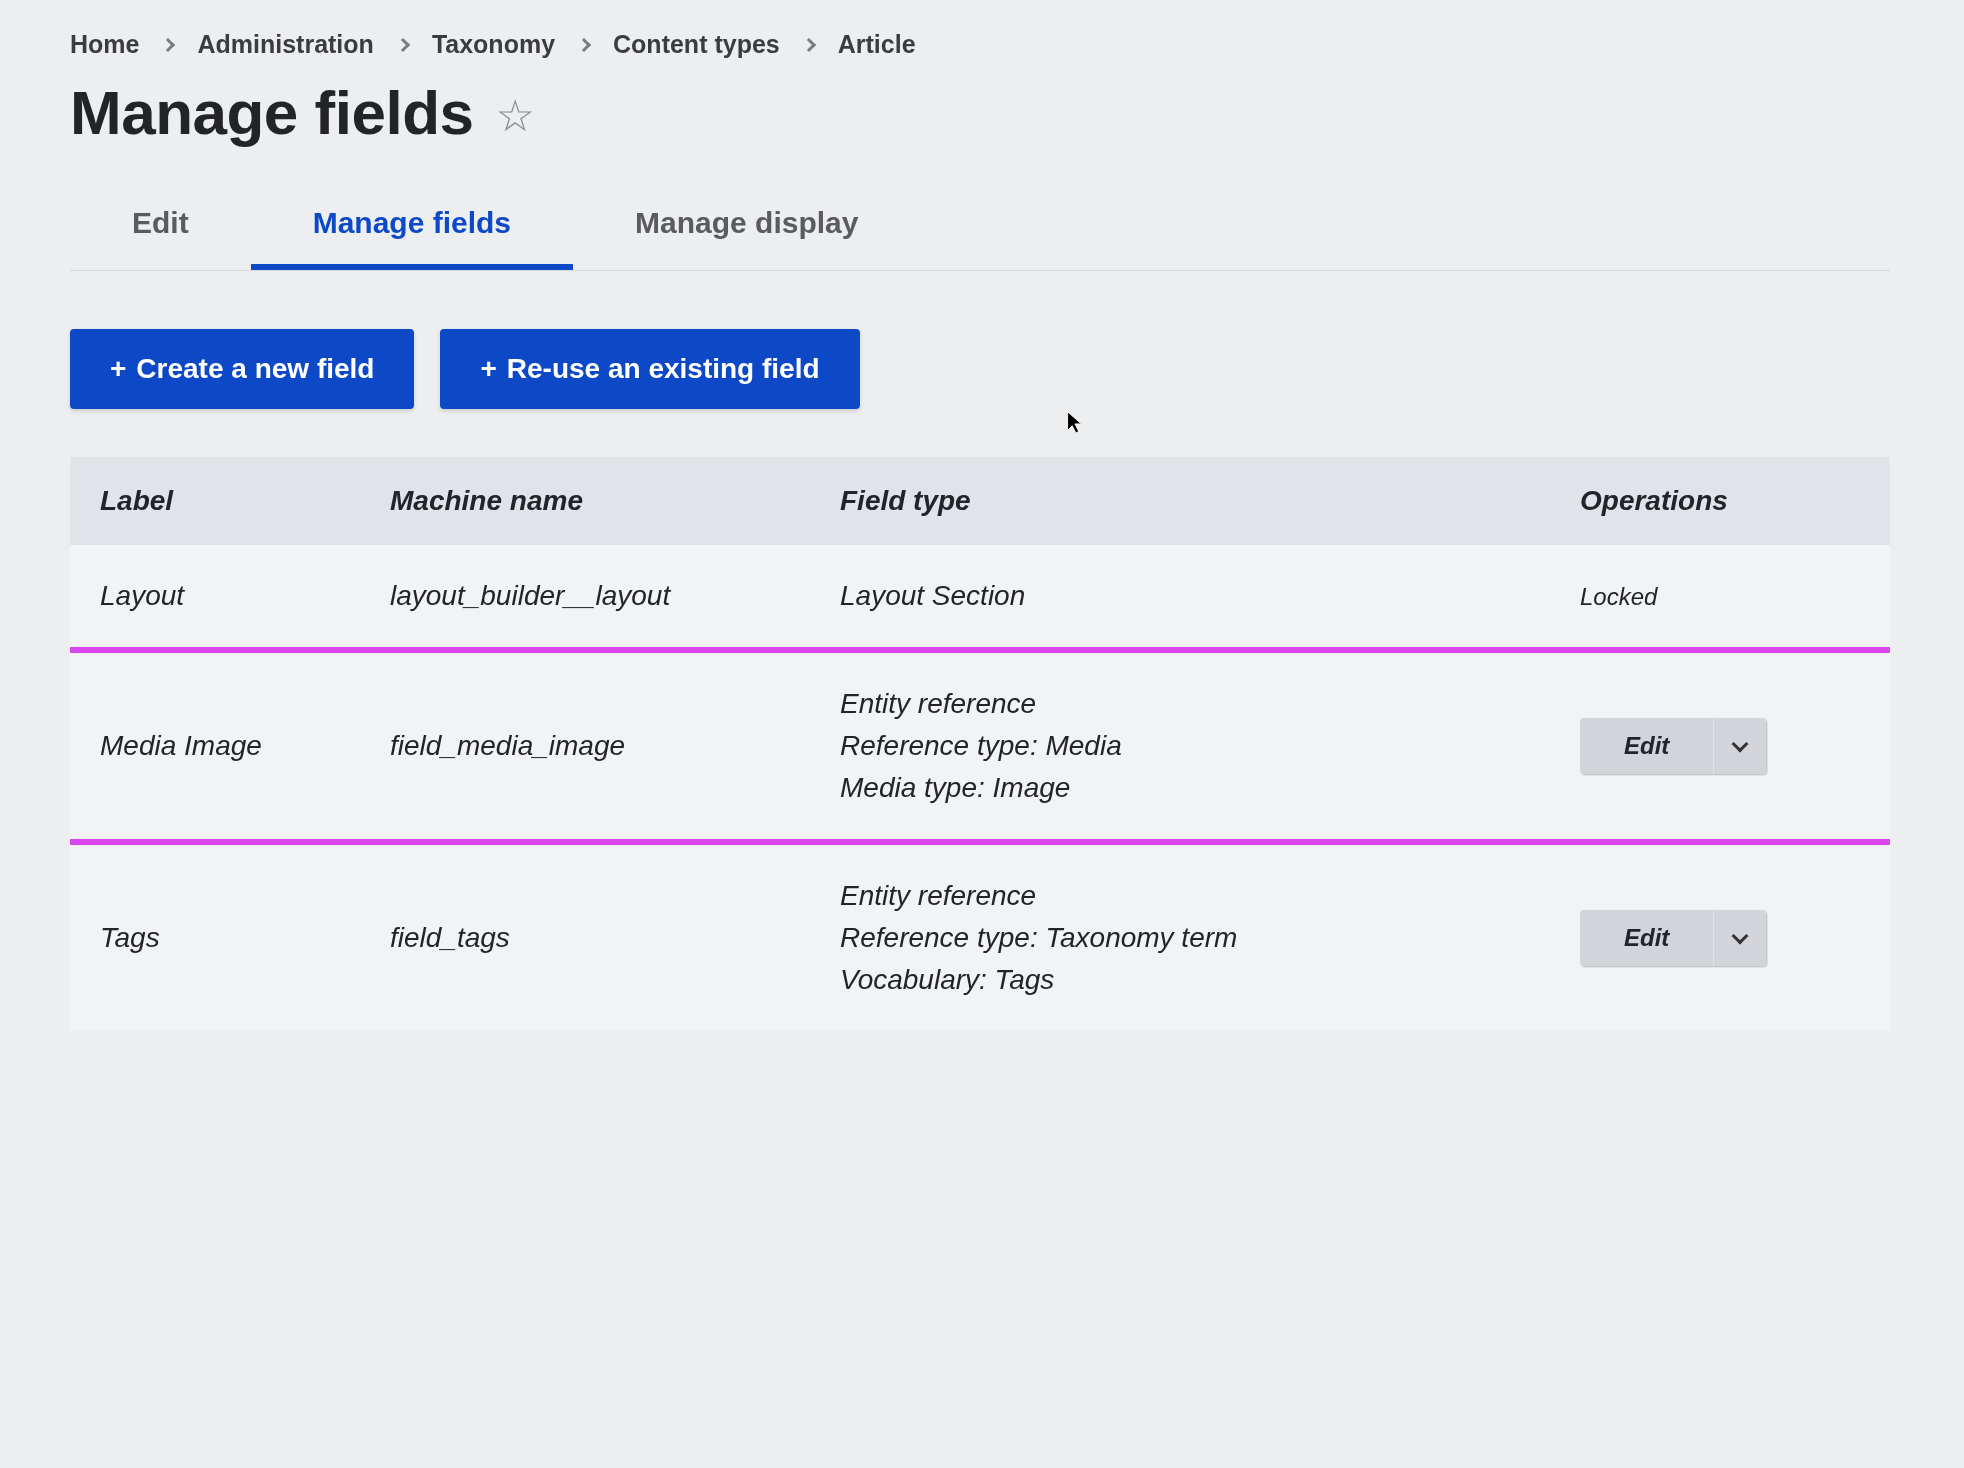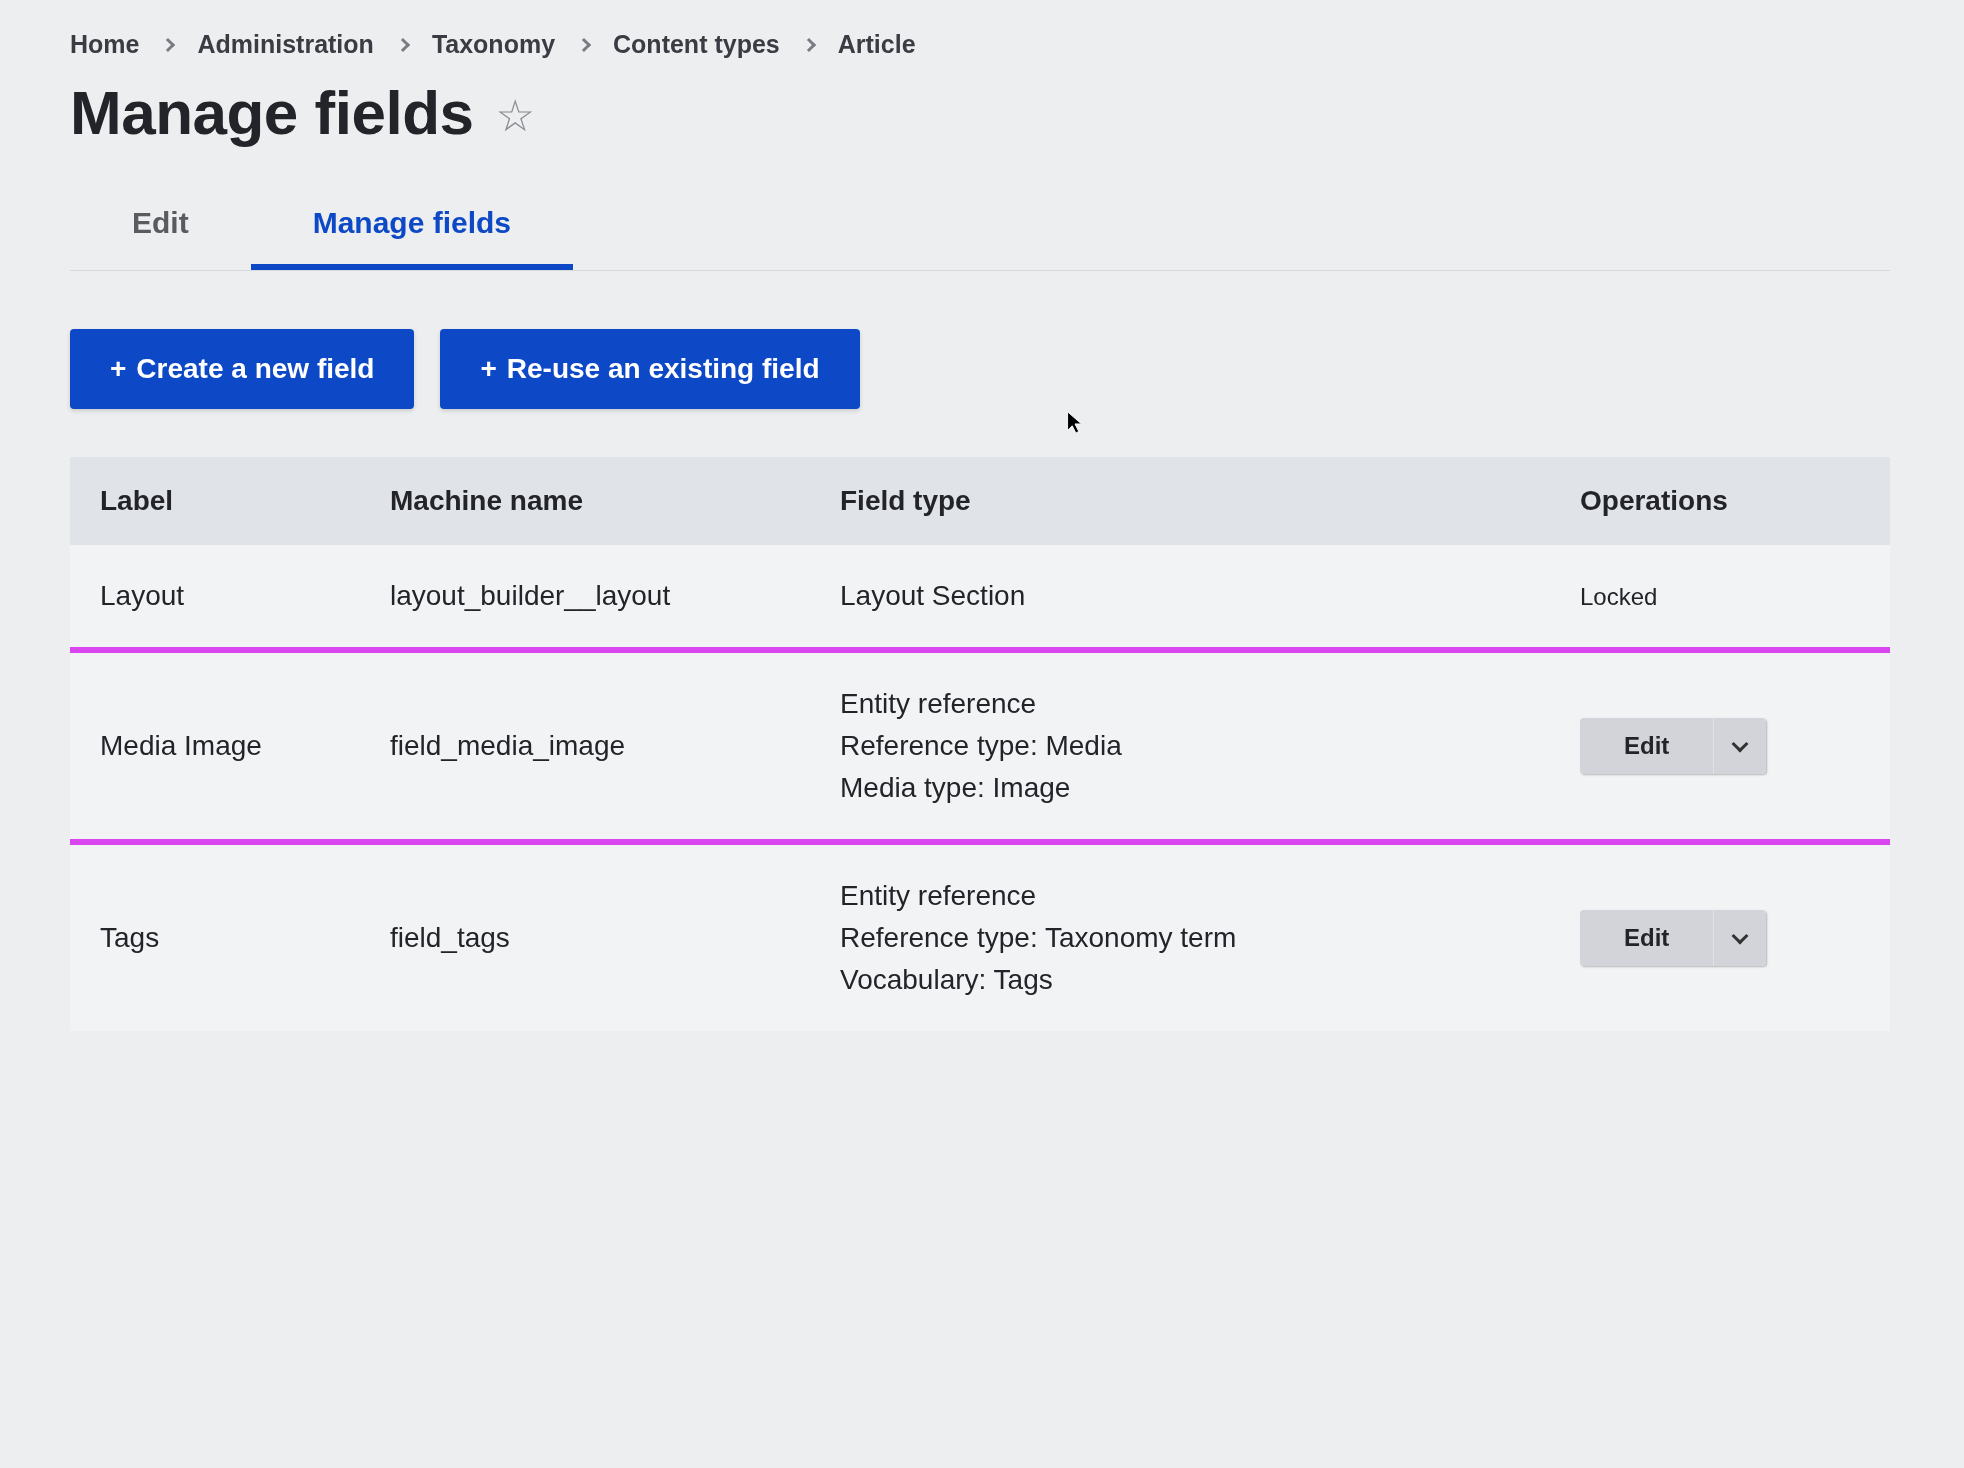--- a/index.html
+++ b/index.html
@@ -92,20 +92,21 @@
       display: inline-flex;
       align-items: center;
       gap: 10px;
     }
     .plus { font-size: 28px; font-weight: 800; }
     
     .table {
       width: 100%;
       border-collapse: collapse;
       background: transparent;
+      font-style: italic;
     }
     .table thead th {
       background: #e0e3e8;
       text-align: left;
       font-size: 28px;
       font-weight: 800;
       padding: 28px 30px;
       color: #232429;
     }
     .table tbody td {
@@ -185,20 +186,21 @@
   </nav>
 
   <div class="title-row">
     <h1 class="page-title">Manage fields</h1>
     <span class="star">☆</span>
   </div>
 
   <div class="tabs">
     <div class="tab">Edit</div>
     <div class="tab active">Manage fields</div>
+    <div class="tab">Manage display</div>
   </div>
 
   <div class="buttons-row">
     <button class="btn-primary">
       <span class="plus">+</span>
       <span>Create a new field</span>
     </button>
     <button class="btn-primary">
       <span class="plus">+</span>
       <span>Re-use an existing field</span>

